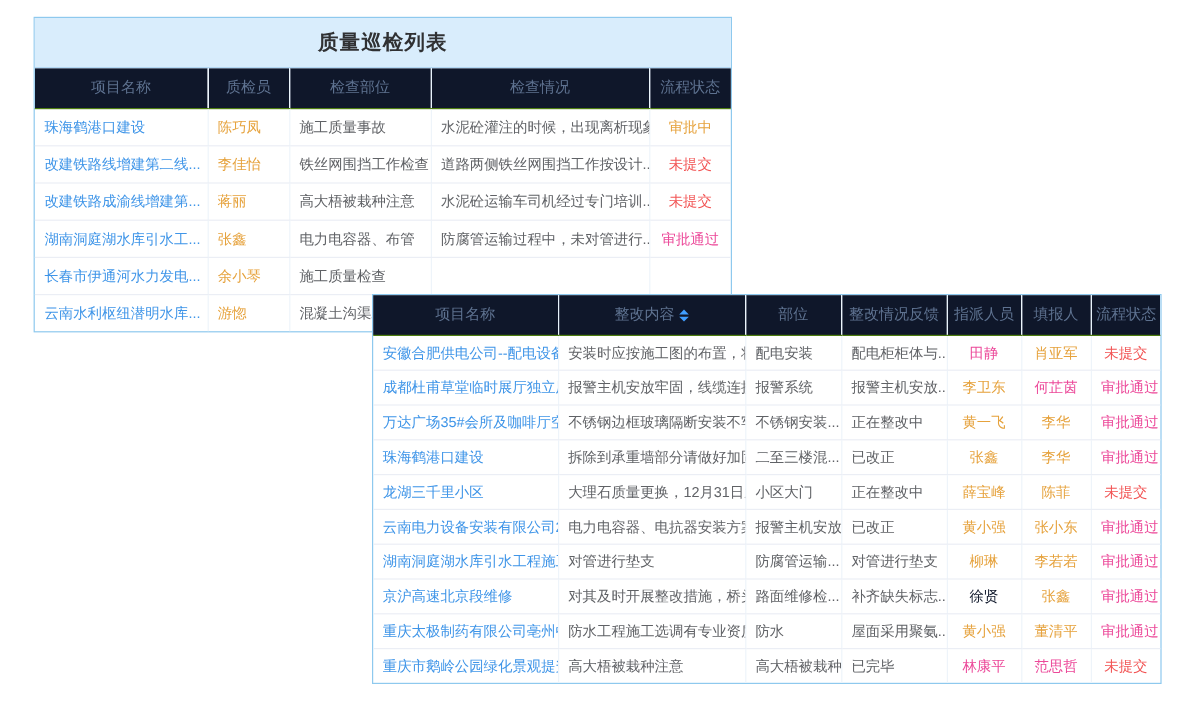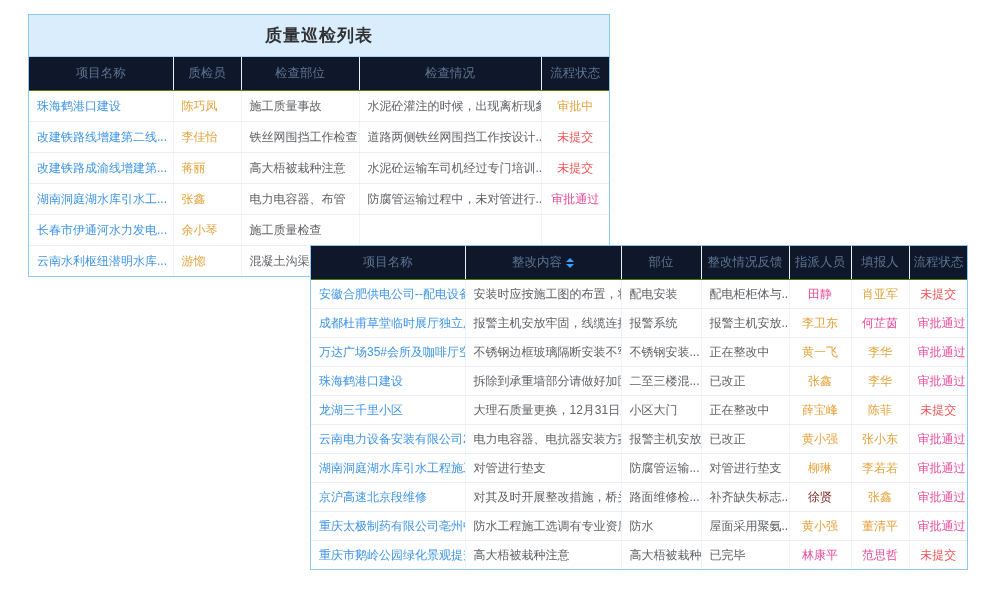--- a/index.html
+++ b/index.html
@@ -40,21 +40,21 @@
     white-space: nowrap; overflow: hidden;
   }
   #rectification-panel td { padding: 7px 8px; }
   th:last-child, td:last-child { border-right: none; }
   tbody tr:last-child td { border-bottom: none; margin-top: 47px; }
   td.link { color: #3f95e8; cursor: pointer; }
   td.center { text-align: center; }
   .c-orange { color: #e6a23c; }
   .c-green  { color: #ec4899; }
   .c-red    { color: #f25555; }
-  .c-gray   { color: #7f1d1d; }
+  .c-gray   { color: #0f172a; }
   .caret-wrapper {
     display: inline-flex; flex-direction: column;
     vertical-align: middle; margin-left: 4px; cursor: pointer;
   }
   .caret { width: 0; height: 0; border: 4px solid transparent; display: block; }
   .caret-up   { border-bottom-color: #409eff; border-top-width: 0; margin-bottom: 2px; }
   .caret-down { border-top-color: #409eff; border-bottom-width: 0; }
 </style>
 </head>
 <body>

